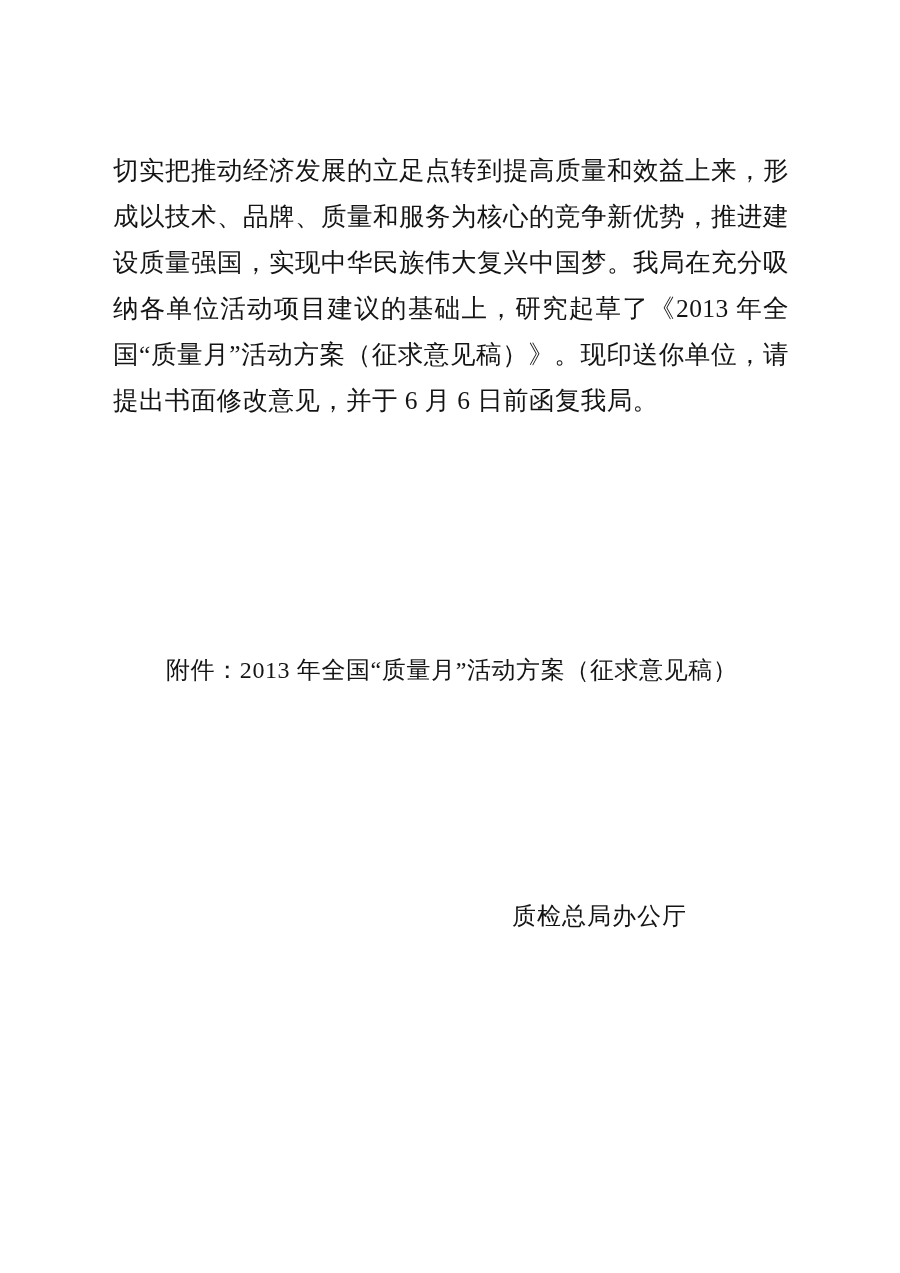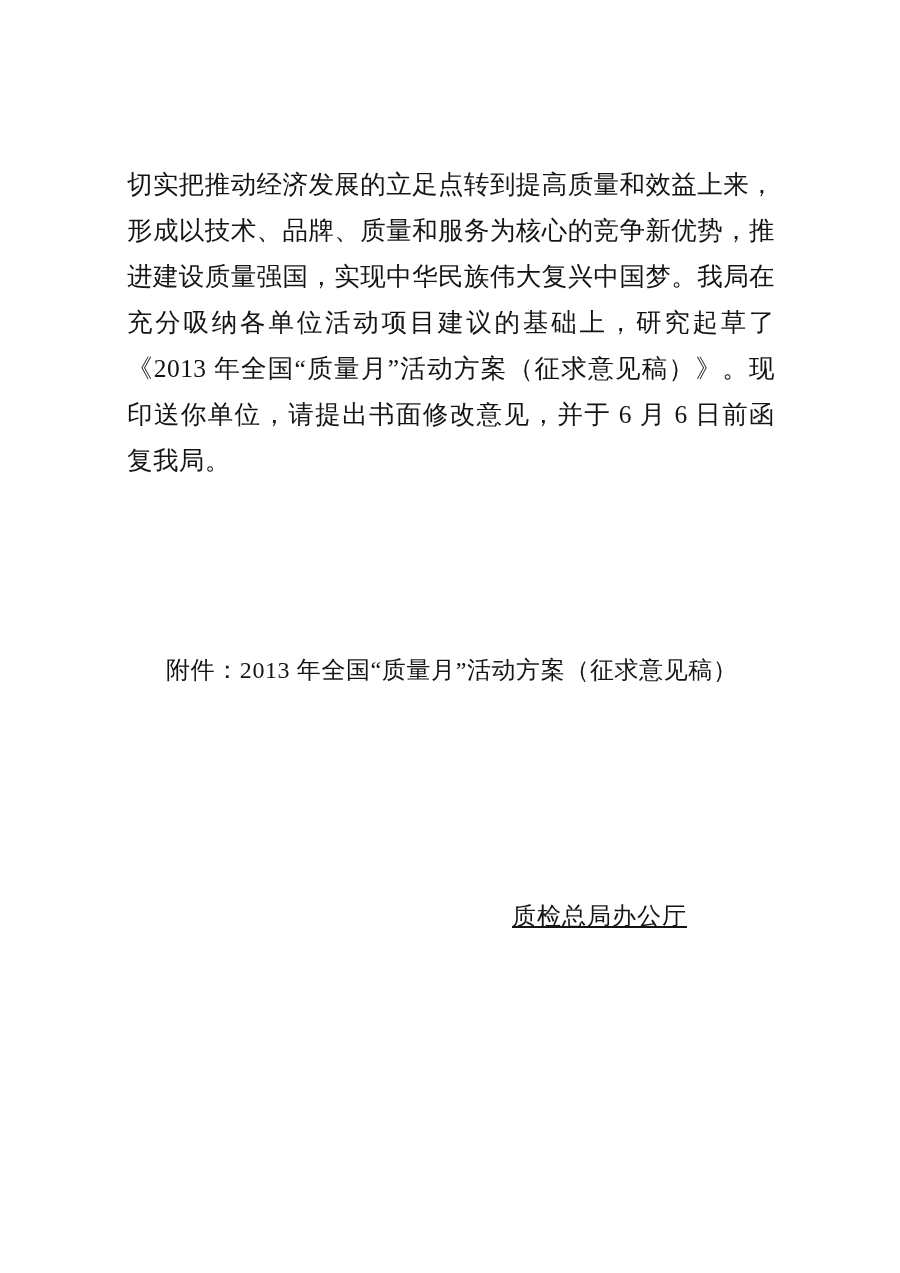--- a/index.html
+++ b/index.html
@@ -28,21 +28,21 @@
     top: 148px;
     width: 676px;
     font-size: 25.5px;
     line-height: 46px;
     text-align: justify;
     text-justify: inter-ideograph;
     letter-spacing: 0.4px;
     color: #141414;
   }
   .body-text p {
-    margin: 14px;
+    margin: 0;
     text-indent: 0;
   }
   .attachment {
     position: absolute;
     left: 166px;
     top: 650px;
     font-size: 24px;
     line-height: 40px;
     letter-spacing: 0.6px;
     color: #141414;
@@ -50,21 +50,20 @@
   }
   .signature {
     position: absolute;
     left: 512px;
     top: 895px;
     font-size: 24px;
     line-height: 42px;
     letter-spacing: 1px;
     color: #141414;
     white-space: nowrap;
-    text-decoration: underline;
   }
   .signature .org {
     display: block;
   }
   .signature .date {
     display: block;
     letter-spacing: 1.5px;
   }
 </style>
 </head>

